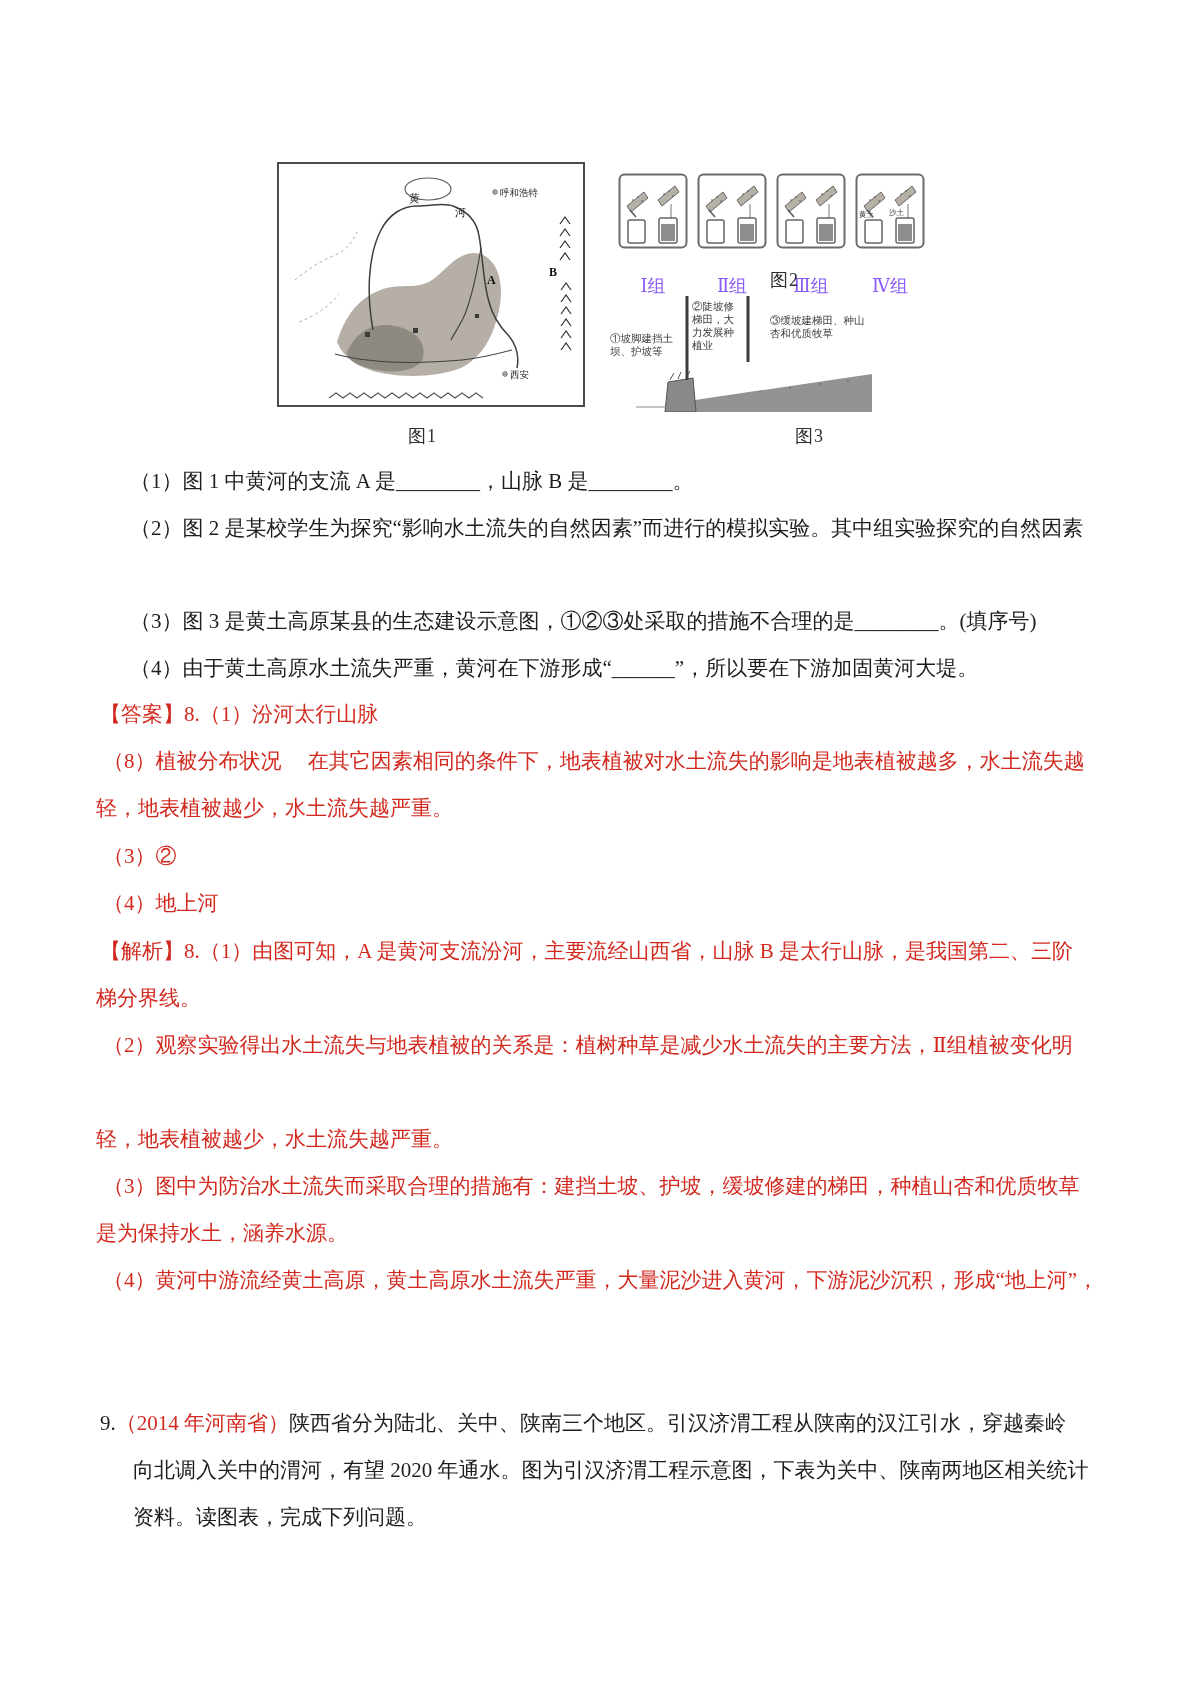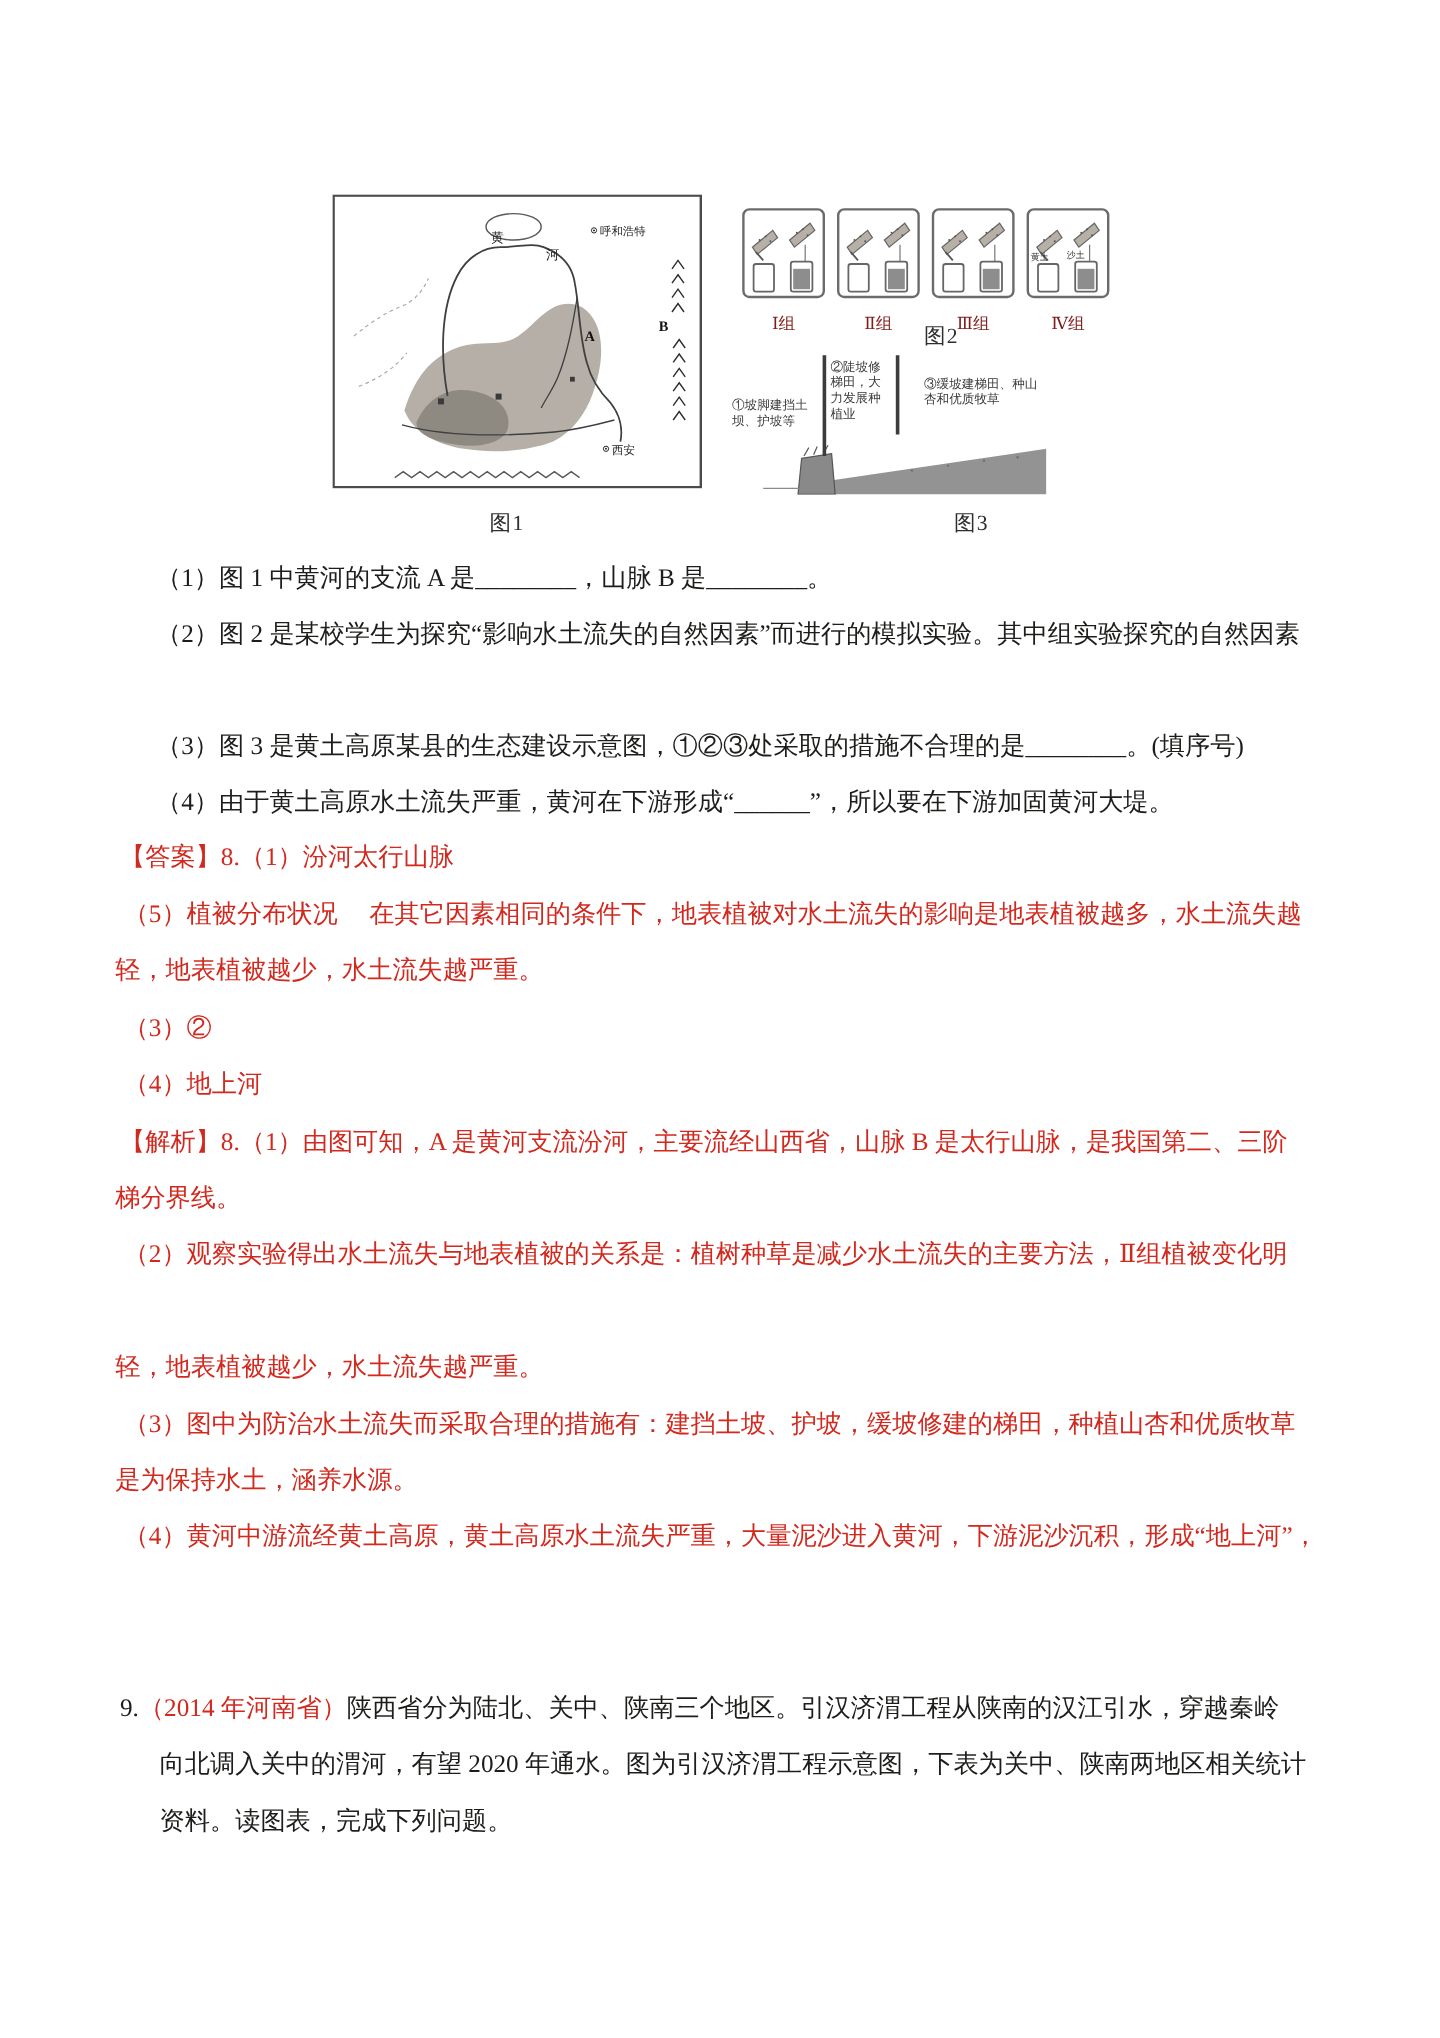--- a/index.html
+++ b/index.html
@@ -5,21 +5,21 @@
   html,body{margin:0;padding:0;background:#9a9a9a;}
   .page{
     position:relative;width:1200px;height:1698px;margin:0 auto;background:#ffffff;
     font-family:"Liberation Serif","DejaVu Serif",serif;color:#1d1d1b;overflow:hidden;
   }
   .ln{position:absolute;font-size:21px;line-height:26px;white-space:nowrap;}
   .red{color:#d2291f;}
   .cap{position:absolute;font-size:18px;color:#2e2e2e;letter-spacing:1px;}
   .fig{position:absolute;}
   .ann{position:absolute;font-size:10.5px;line-height:13px;color:#3a3a3a;}
-  .grplabel{position:absolute;top:88px;width:70px;text-align:center;font-size:14px;color:#7f1d1d;}
+  .grplabel{position:absolute;top:101px;width:70px;text-align:center;font-size:18px;color:#8b5cf6;}
 </style>
 </head>
 <body>
 
 <div class="page">
 
   <svg class="fig" style="left:277px;top:162px" width="308" height="245" viewBox="0 0 308 245">
     <rect x="1" y="1" width="306" height="243" fill="#ffffff" stroke="#4b4b4b" stroke-width="2"></rect>
     <path fill="#a29b92" opacity="0.8" d="M60,180 C70,148 86,134 106,127 C126,121 140,128 155,118 C168,109 176,96 190,92 C205,88 216,97 221,111 C227,129 223,149 217,166 C211,183 200,198 184,206 C164,214 134,216 110,212 C90,209 68,200 60,180 Z"></path>
     <path fill="#837d74" opacity="0.75" d="M70,190 C80,168 98,160 118,164 C138,168 150,180 146,196 C142,208 120,212 100,208 C84,205 70,200 70,190 Z"></path>
@@ -99,21 +99,21 @@
     <div class="ann" style="left:170px;top:26px;width:98px">③缓坡建梯田、种山杏和优质牧草</div>
   </div>
   <div class="cap" style="left:795px;top:424px">图3</div>
 
   <div class="ln" style="left:130px;top:468px">（1）图 1 中黄河的支流 A 是________，山脉 B 是________。</div>
   <div class="ln" style="left:130px;top:515px">（2）图 2 是某校学生为探究“影响水土流失的自然因素”而进行的模拟实验。其中组实验探究的自然因素</div>
   <div class="ln" style="left:130px;top:608px">（3）图 3 是黄土高原某县的生态建设示意图，①②③处采取的措施不合理的是________。(填序号)</div>
   <div class="ln" style="left:130px;top:655px">（4）由于黄土高原水土流失严重，黄河在下游形成“______”，所以要在下游加固黄河大堤。</div>
 
   <div class="ln red" style="left:100px;top:701px">【答案】8.（1）汾河太行山脉</div>
-  <div class="ln red" style="left:103px;top:748px">（5）植被分布状况　 在其它因素相同的条件下，地表植被对水土流失的影响是地表植被越多，水土流失越</div>
+  <div class="ln red" style="left:103px;top:748px">（8）植被分布状况　 在其它因素相同的条件下，地表植被对水土流失的影响是地表植被越多，水土流失越</div>
   <div class="ln red" style="left:96px;top:795px">轻，地表植被越少，水土流失越严重。</div>
   <div class="ln red" style="left:103px;top:843px">（3）②</div>
   <div class="ln red" style="left:103px;top:890px">（4）地上河</div>
 
   <div class="ln red" style="left:100px;top:938px">【解析】8.（1）由图可知，A 是黄河支流汾河，主要流经山西省，山脉 B 是太行山脉，是我国第二、三阶</div>
   <div class="ln red" style="left:96px;top:985px">梯分界线。</div>
   <div class="ln red" style="left:103px;top:1032px">（2）观察实验得出水土流失与地表植被的关系是：植树种草是减少水土流失的主要方法，Ⅱ组植被变化明</div>
   <div class="ln red" style="left:96px;top:1126px">轻，地表植被越少，水土流失越严重。</div>
   <div class="ln red" style="left:103px;top:1173px">（3）图中为防治水土流失而采取合理的措施有：建挡土坡、护坡，缓坡修建的梯田，种植山杏和优质牧草</div>
   <div class="ln red" style="left:96px;top:1220px">是为保持水土，涵养水源。</div>

